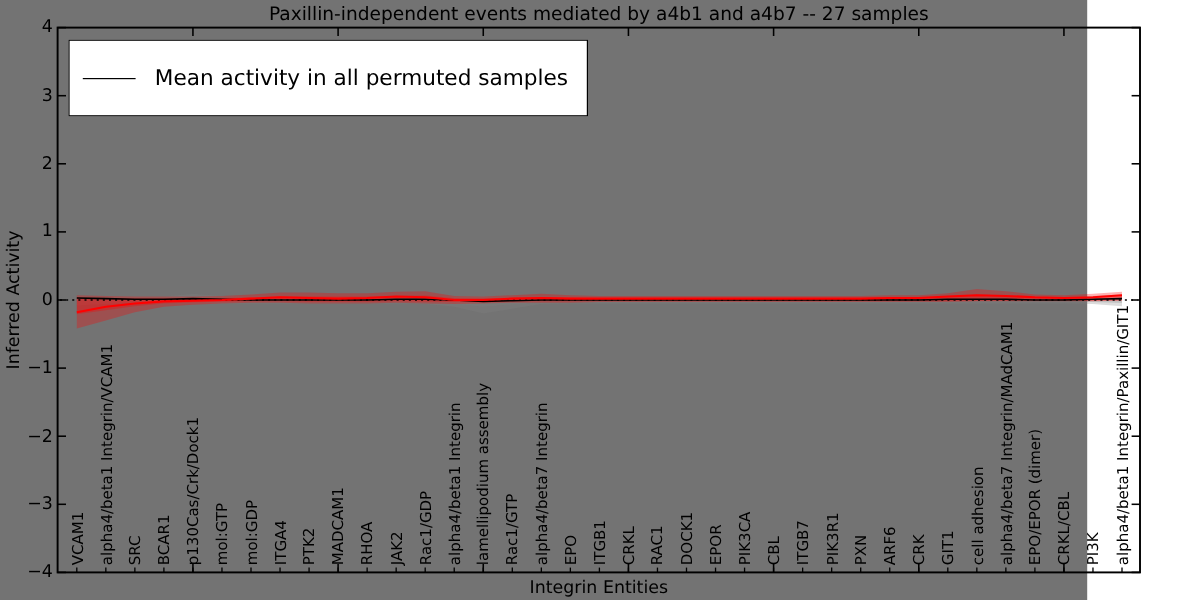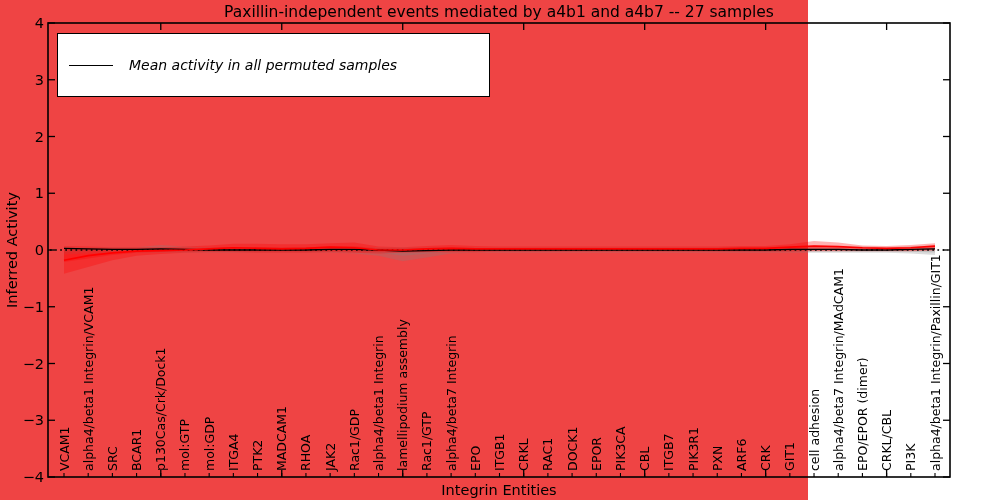--- a/index.html
+++ b/index.html
@@ -1,36 +1,36 @@
 <!DOCTYPE html>
 <html><head>
 <meta charset="utf-8">
 <style>
   html,body{margin:0;padding:0;background:#ffffff;width:1000px;height:500px;overflow:hidden;}
-  #figure{position:relative;width:808px;height:500px;background:#ef4444;
+  #figure{position:relative;width:906px;height:500px;background:#737373;
           font-family:"DejaVu Sans","Liberation Sans",sans-serif;color:#000;}
   #plot-title{position:absolute;left:499px;top:3px;transform:translateX(-50%);
               font-size:15.5px;white-space:nowrap;}
   #y-axis-label{position:absolute;left:12px;top:250px;
                 transform:translate(-50%,-50%) rotate(-90deg);
                 font-size:14.5px;white-space:nowrap;}
   #x-axis-label{position:absolute;left:499px;top:482px;transform:translateX(-50%);
                 font-size:14.5px;white-space:nowrap;}
   #plot-svg{position:absolute;left:0;top:0;}
   .ytick-label{position:absolute;left:6px;width:38px;text-align:right;
                font-size:14.5px;line-height:18px;}
   .xtick-label{position:absolute;font-size:12.5px;line-height:15px;white-space:nowrap;
                transform-origin:0 0;transform:rotate(-90deg);}
   #legend{position:absolute;left:57px;top:33px;width:433px;height:64px;
           background:#ffffff;border:1.6px solid #000;box-sizing:border-box;
           display:flex;flex-direction:column;justify-content:space-evenly;z-index:3;}
   .legend-item{display:flex;align-items:center;height:28px;}
   .legend-line{width:44px;height:0;border-top-width:1.6px;border-top-style:solid;
                margin-left:11px;margin-right:16px;flex:0 0 auto;}
-  .legend-label{font-size:14px;white-space:nowrap;font-style:italic;}
+  .legend-label{font-size:18px;white-space:nowrap;}
 </style>
 </head>
 <body>
 
 <div id="figure">
   <div id="plot-title">Paxillin-independent events mediated by a4b1 and a4b7 -- 27 samples</div>
 
   <div id="y-axis-label">Inferred Activity</div>
   <div id="x-axis-label">Integrin Entities</div>
 

